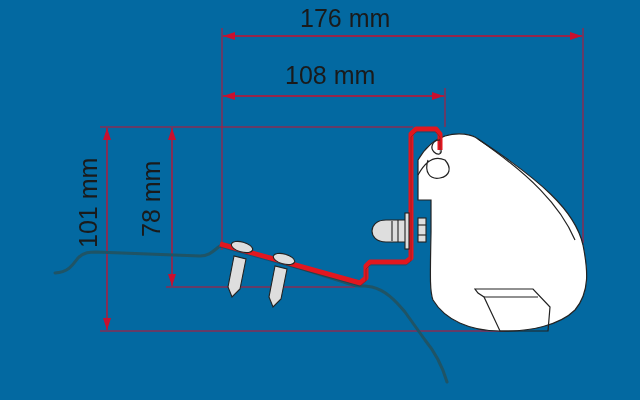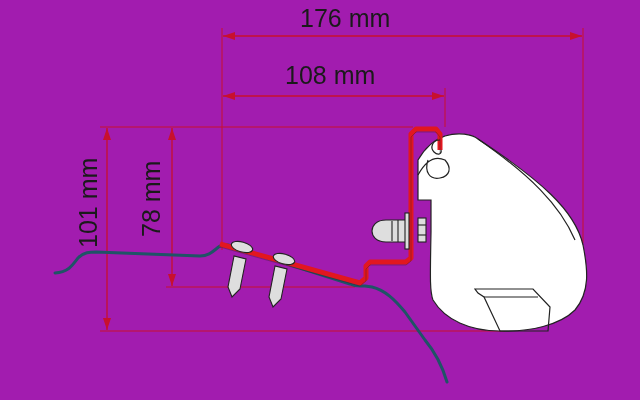--- a/index.html
+++ b/index.html
@@ -1,16 +1,16 @@
 <!DOCTYPE html>
 <html><head>
 <meta charset="utf-8">
 <style>
   html, body { margin: 0; padding: 0; background: #ffffff; }
-  #stage { position: relative; width: 640px; height: 400px; overflow: hidden; background: #a21caf; }
+  #stage { position: relative; width: 640px; height: 400px; overflow: hidden; background: #0369a1; }
   svg { position: absolute; left: 0; top: 0; }
   .dim-label { font-family: "Liberation Sans", sans-serif; font-size: 25px; fill: #1a1a1a; }
 </style>
 </head>
 <body>
 
 <div id="stage">
 <svg width="640" height="400" viewBox="0 0 640 400" xmlns="http://www.w3.org/2000/svg">
   <defs>
     <marker id="arr" viewBox="0 0 12 8" refX="12" refY="4" markerWidth="12" markerHeight="8" orient="auto-start-reverse" markerUnits="userSpaceOnUse">

